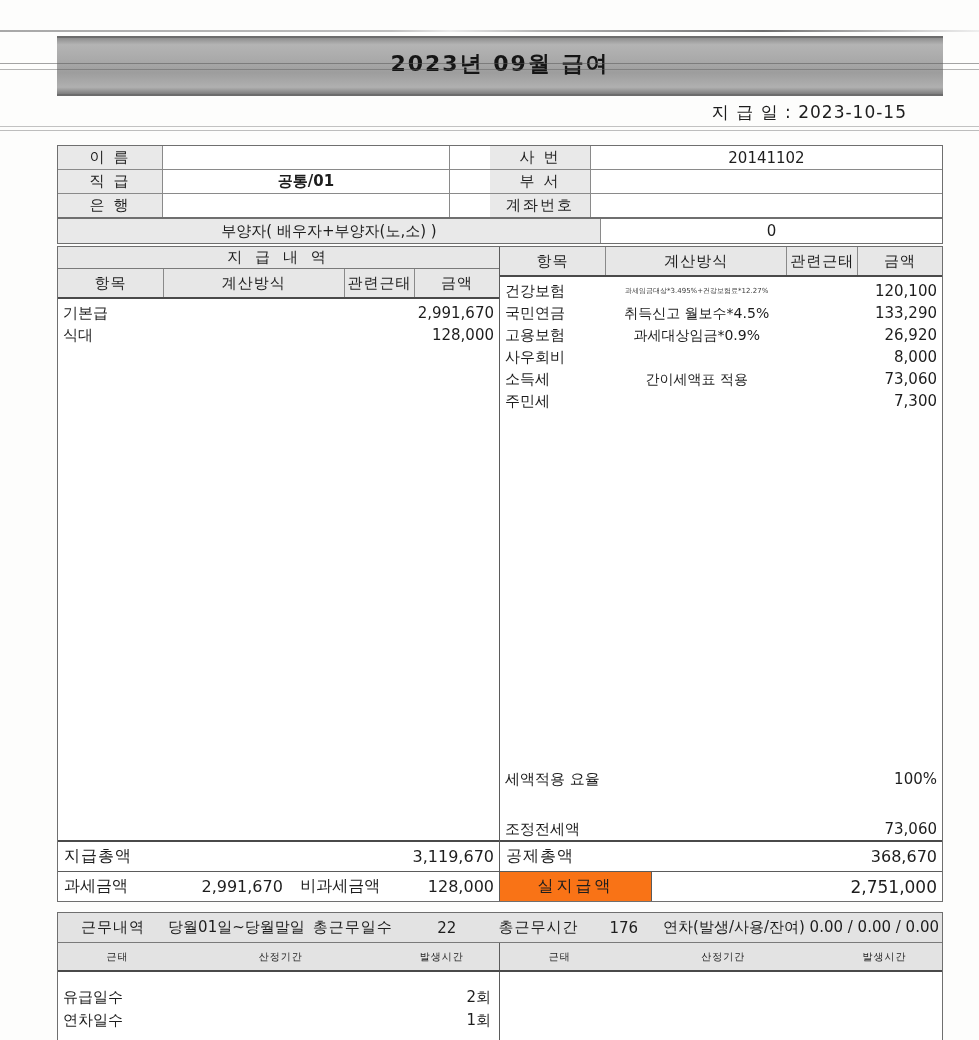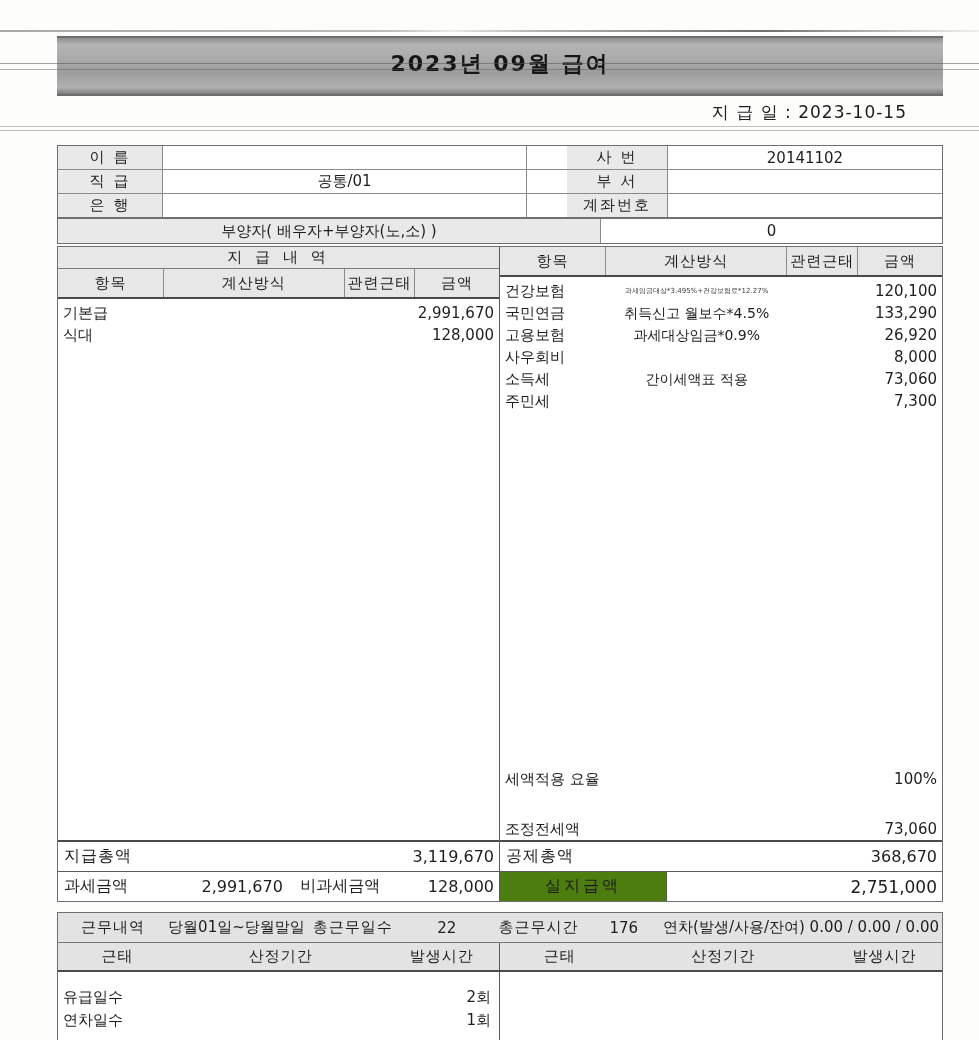--- a/index.html
+++ b/index.html
@@ -30,21 +30,21 @@
   .box{position:absolute;left:57px;width:886px;border:1px solid #6f6f6f;box-sizing:border-box;background:#fff;}
 
   
   .info{top:145px;}
   .info-row{display:flex;height:23px;border-bottom:1px solid #8a8a8a;}
   .info-row:last-child{border-bottom:none;}
   .cell{box-sizing:border-box;display:flex;align-items:center;}
   .lbl{background:#e9e9e9;justify-content:center;letter-spacing:2px;border-right:1px solid #8a8a8a;}
   .val{justify-content:center;}
   .w-lbl1{width:105px;}
-  .w-val1{width:364px;border-right:1px solid #8a8a8a;}
+  .w-val1{width:287px;border-right:1px solid #8a8a8a;font-weight:bold;}
   .w-lbl2{width:101px;margin-left:40px;}
   .w-val2{flex:1;}
 
   .dep{top:218px;height:26px;display:flex;}
   .dep-label{width:543px;background:#e9e9e9;border-right:1px solid #8a8a8a;justify-content:center;}
   .dep-value{flex:1;justify-content:center;}
 
   
   .main{top:246px;height:656px;display:flex;}
   .half{width:50%;box-sizing:border-box;display:flex;flex-direction:column;}
@@ -73,35 +73,35 @@
   .total-row{height:29px;border-top:2px solid #4a4a4a;display:flex;align-items:center;font-size:16px;}
   .total-label{padding-left:6px;letter-spacing:1px;}
   .total-amt{flex:1;text-align:right;padding-right:5px;}
 
   .last-row{height:29px;border-top:1px solid #5b5b5b;display:flex;align-items:center;font-size:16px;}
   .tax-label{width:24%;padding-left:6px;box-sizing:border-box;}
   .tax-amt{width:27%;text-align:right;}
   .ntax-label{width:26%;text-align:center;}
   .ntax-amt{flex:1;text-align:right;padding-right:5px;}
 
-  .net-label{width:167px;height:100%;background:#4d7c0f;border-right:1px solid #5b5b5b;display:flex;align-items:center;justify-content:center;letter-spacing:3px;box-sizing:border-box;}
+  .net-label{width:152px;height:100%;background:#f97316;border-right:1px solid #5b5b5b;display:flex;align-items:center;justify-content:center;letter-spacing:3px;box-sizing:border-box;}
   .net-amt{flex:1;text-align:right;padding-right:5px;font-size:17px;}
 
   
   .work{top:912px;height:129px;border-bottom:none;display:flex;flex-direction:column;}
   .wk-sum{height:29px;background:#e3e3e3;border-bottom:1px solid #7a7a7a;display:flex;align-items:center;font-size:15px;}
   .ws{text-align:center;white-space:nowrap;}
   .ws1{width:126px;letter-spacing:1px;}
   .ws2{width:155px;}
   .ws3{width:110px;letter-spacing:1px;}
   .ws4{width:105px;}
   .ws5{width:105px;letter-spacing:1px;}
   .ws6{width:90px;}
   .ws7{flex:1;text-align:right;padding-right:3px;}
-  .wk-head{height:27px;background:#e3e3e3;border-bottom:2px solid #4a4a4a;display:flex;font-size:15px;}
+  .wk-head{height:27px;background:#e3e3e3;border-bottom:2px solid #4a4a4a;display:flex;font-size:10px;}
   .wk-head .whalf{width:50%;display:flex;box-sizing:border-box;}
   .wk-head .whalf.l{border-right:1px solid #5b5b5b;}
   .wh{display:flex;align-items:center;justify-content:center;letter-spacing:1px;}
   .wh-item{width:27%;}
   .wh-period{width:47%;}
   .wh-time{width:26%;}
   .wk-body{flex:1;display:flex;}
   .wk-body .whalf{width:50%;box-sizing:border-box;padding-top:14px;}
   .wk-body .whalf.l{border-right:1px solid #5b5b5b;}
   .wrow{display:flex;height:23px;line-height:23px;}

